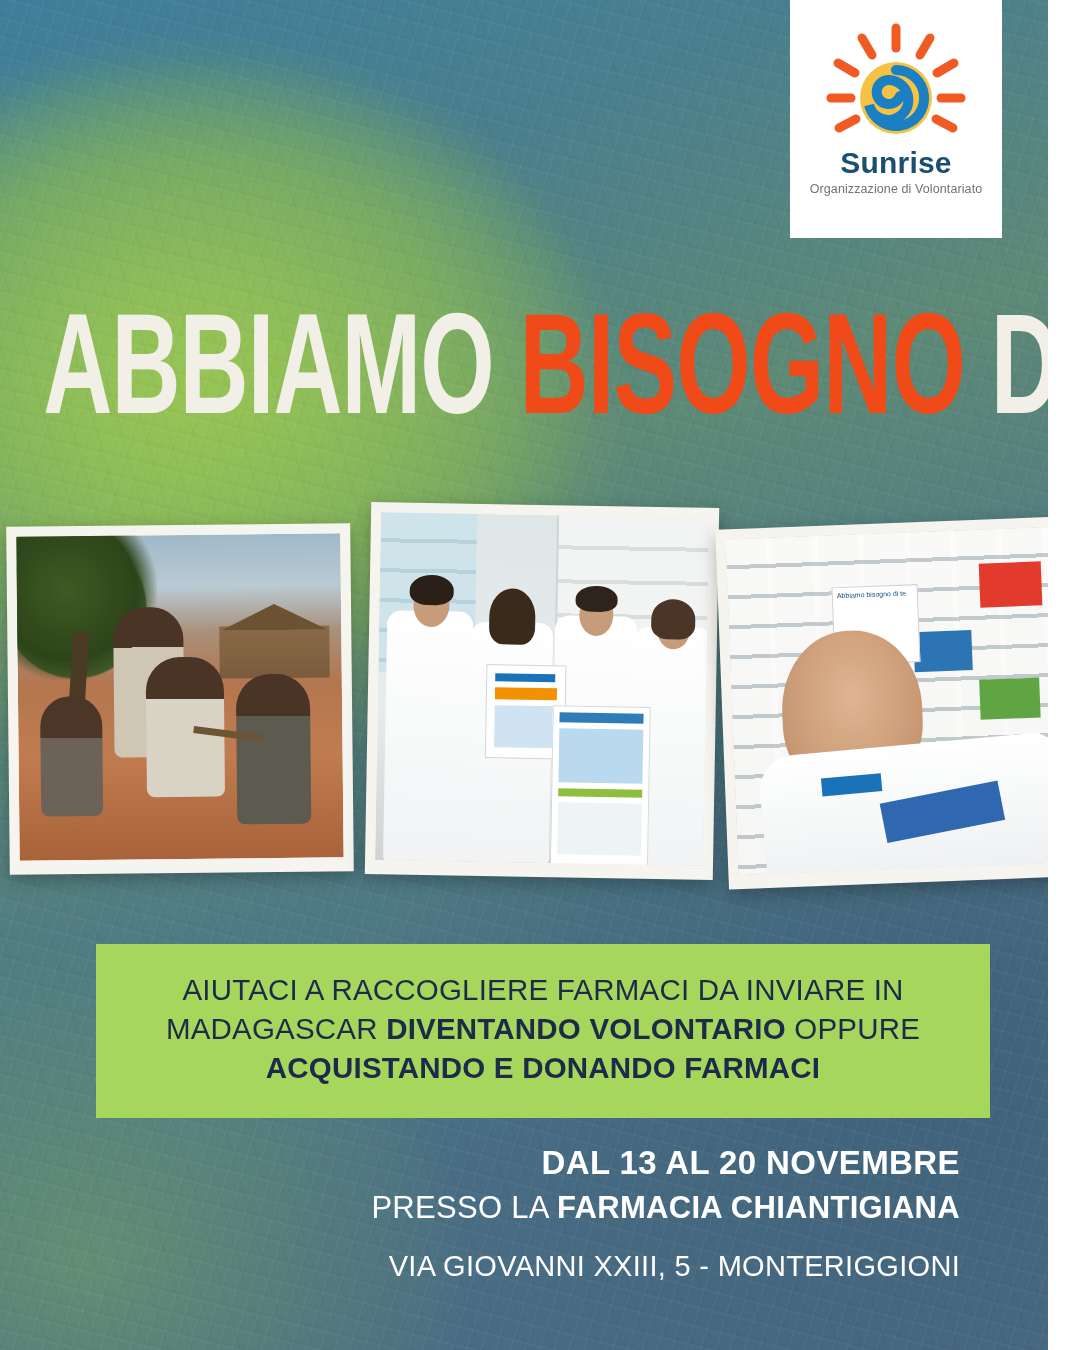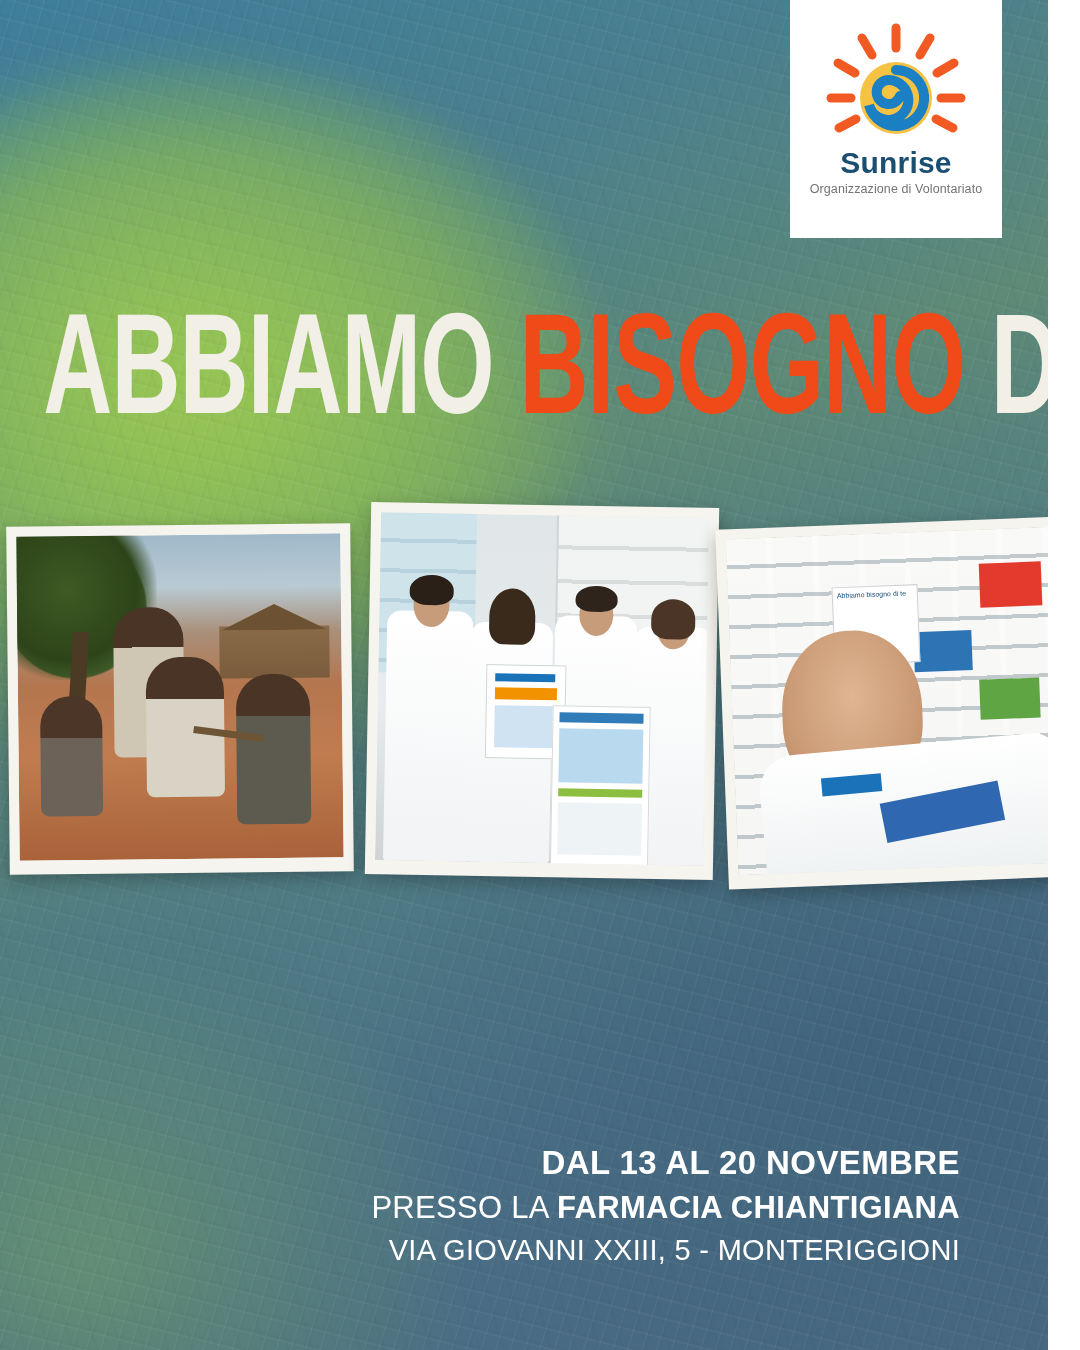--- a/index.html
+++ b/index.html
@@ -371,21 +371,21 @@
     position: absolute;
     right: 88px;
     top: 1142px;
     text-align: right;
     color: #ffffff;
     line-height: 1.28;
   }
   .info .l1 { font-size: 33px; font-weight: bold; letter-spacing: 0.4px; }
   .info .l2 { font-size: 31px; letter-spacing: 0.3px; margin-top: 4px; }
   .info .l2 b { font-weight: bold; }
-  .info .l3 { font-size: 29px; letter-spacing: 0.3px; margin-top: 4px; }
+  .info .l3 { font-size: 29px; letter-spacing: 0.3px; margin-top: 20px; }
 </style>
 </head>
 <body>
 
 <div class="poster">
   <div class="green-blob"></div>
   <div class="green-blob2"></div>
   <div class="texture"></div>
 
   <div class="logo-box">
@@ -485,20 +485,27 @@
           <div class="smock">
               <span class="slogo"></span>
               <span class="stext"></span>
             </div>
         </div>
       </div>
     </div>
 
   </div>
 
+  <div class="msg">
+    <div>AIUTACI A RACCOGLIERE FARMACI DA INVIARE IN</div>
+    <div>
+      <span>MADAGASCAR </span><b>DIVENTANDO VOLONTARIO</b><span> OPPURE</span>
+    </div>
+    <div><b>ACQUISTANDO E DONANDO FARMACI</b></div>
+  </div>
 
   <div class="info">
     <div class="l1">DAL 13 AL 20 NOVEMBRE</div>
     <div class="l2">
       <span>PRESSO LA </span><b>FARMACIA CHIANTIGIANA</b>
     </div>
     <div class="l3">VIA GIOVANNI XXIII, 5 - MONTERIGGIONI</div>
   </div>
 
 </div>

